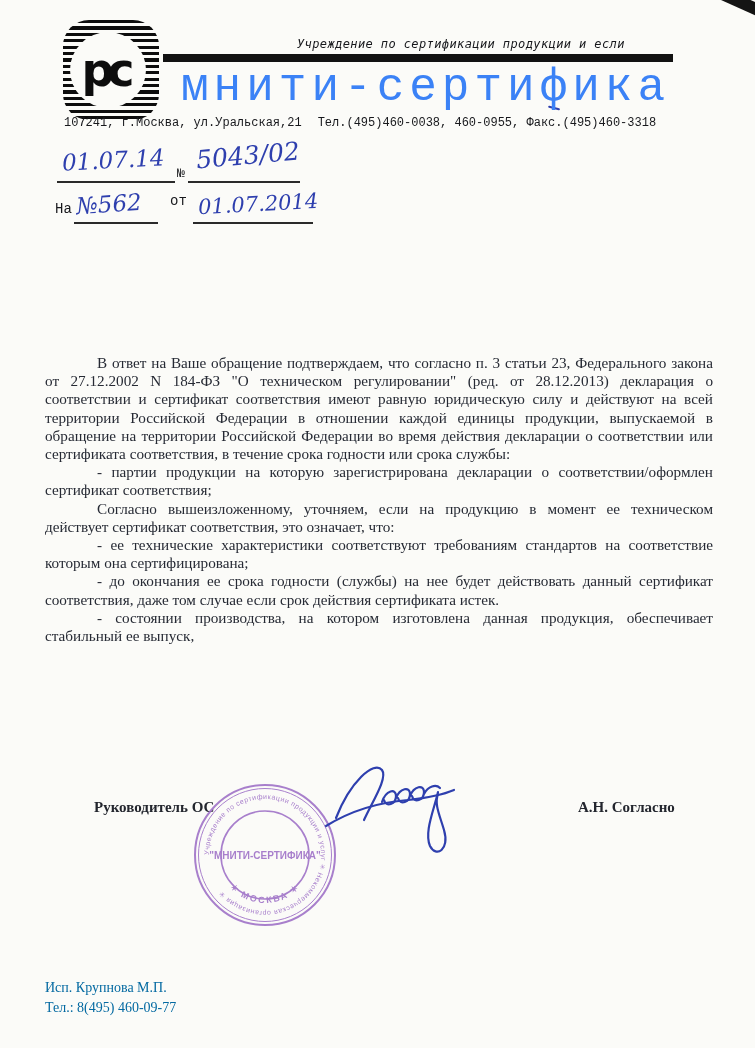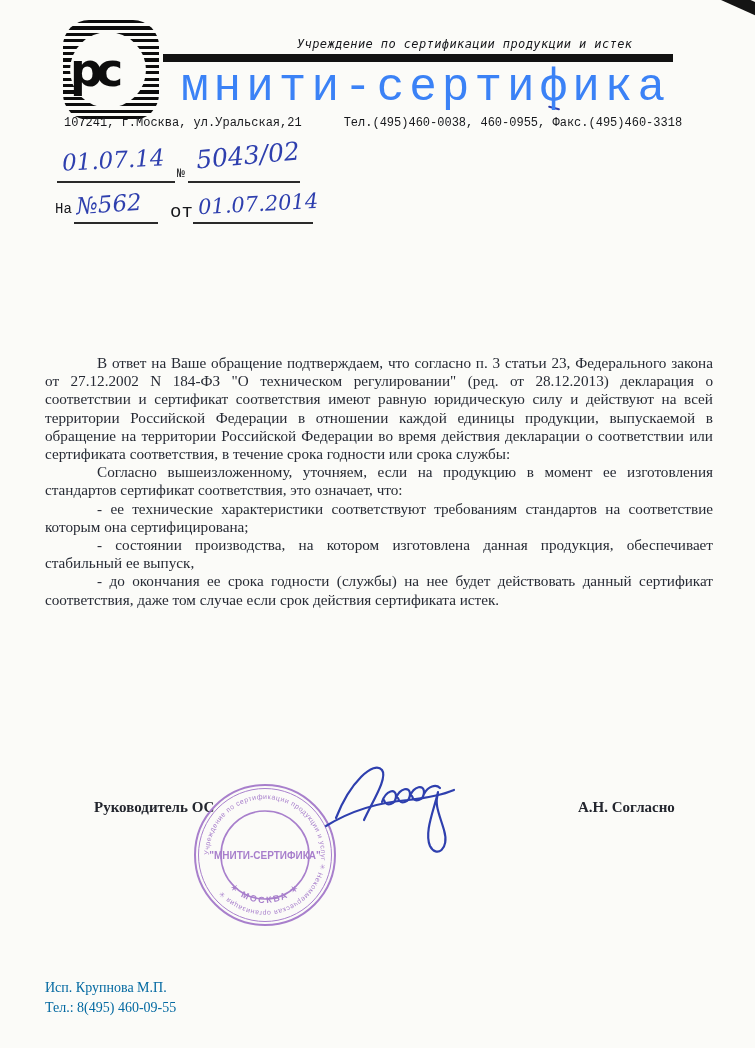--- a/index.html
+++ b/index.html
@@ -13,42 +13,42 @@
     color:#23262e;
   }
   
   .logo{
     position:absolute;left:63px;top:20px;width:96px;height:100px;
     border-radius:26px;
     background:repeating-linear-gradient(to bottom,#0d0d0d 0 3.2px,#fbfbf8 3.2px 6.4px);
   }
   .logo-circle{
     position:absolute;left:7px;top:12px;width:76px;height:76px;border-radius:50%;
-    background:#fbfbf8;display:flex;align-items:center;justify-content:flex-start;
+    background:#fbfbf8;display:flex;align-items:center;justify-content:center;
   }
   .logo-letters{
     font-family:"DejaVu Sans", sans-serif;font-weight:bold;
     font-size:46px;letter-spacing:-7px;color:#0d0d0d;padding-right:7px;
   }
   .tagline{
     position:absolute;left:297px;top:37px;
     font-family:"DejaVu Sans Mono", monospace;font-style:italic;
     font-size:12px;letter-spacing:0.4px;color:#17181c;white-space:nowrap;
   }
   .head-bar{position:absolute;left:163px;top:54px;width:510px;height:8px;background:#121212;}
   .org-name{
     position:absolute;left:181px;top:62px;
     font-family:"Liberation Mono", monospace;
     font-size:46px;letter-spacing:5px;color:#3b82f6;white-space:nowrap;
   }
   .address-line{
     position:absolute;left:64px;top:116px;
     font-family:"Liberation Mono", monospace;font-size:12px;color:#17181c;white-space:nowrap;
   }
-  .address-line .phones{margin-left:42px;}
+  .address-line .phones{margin-left:16px;}
   
   .corner-mark{
     position:absolute;right:-6px;top:-5px;width:46px;height:12px;background:#141414;
     transform:rotate(24deg);
   }
   .pen-dot{
     position:absolute;left:548px;top:107px;width:12px;height:2.4px;border-radius:2px;
     transform:rotate(14deg);
   }
   
@@ -84,47 +84,48 @@
 <div class="page">
 
   <div class="corner-mark"></div>
   <div class="pen-dot" style="background:#2e3fae;"></div>
 
   <div class="logo">
     <div class="logo-circle">
       <span class="logo-letters">рс</span>
     </div>
   </div>
-  <div class="tagline">Учреждение по сертификации продукции и истек</div>
+  <div class="tagline">Учреждение по сертификации продукции и если</div>
   <div class="head-bar"></div>
   <div class="org-name">мнити-сертифика</div>
   <div class="address-line">
     <span>107241, г.Москва, ул.Уральская,21</span><span class="phones">Тел.(495)460-0038, 460-0955, Факс.(495)460-3318</span>
   </div>
 
   <div class="hw" style="left:62px;top:147px;font-size:23px;color:#2e3fae;transform:rotate(-3deg);">01.07.14</div>
   <div class="rule" style="left:57px;top:181px;width:118px;"></div>
   <div class="form-label" style="left:177px;top:166px;font-size:13px;">№</div>
   <div class="hw" style="left:196px;top:141px;font-size:25px;color:#2e3fae;transform:rotate(-5deg);">5043/02</div>
   <div class="rule" style="left:188px;top:181px;width:112px;"></div>
 
   <div class="form-label" style="left:55px;top:201px;font-size:14px;text-align:center;">На</div>
   <div class="hw" style="left:76px;top:191px;font-size:23px;color:#2e3fae;transform:rotate(-4deg);">№562</div>
   <div class="rule" style="left:74px;top:222px;width:84px;"></div>
-  <div class="form-label" style="left:170px;top:201px;font-size:19px;">от</div>
+  <div class="form-label" style="left:170px;top:193px;font-size:14px;">от</div>
   <div class="rule" style="left:193px;top:222px;width:120px;"></div>
   <div class="hw" style="left:198px;top:192px;font-size:21px;color:#2e3fae;transform:rotate(-3deg);">01.07.2014</div>
 
 
   <div class="body-text">
     <p>В ответ на Ваше обращение подтверждаем, что согласно п. 3 статьи 23, Федерального закона от 27.12.2002 N 184-ФЗ "О техническом регулировании" (ред. от 28.12.2013) декларация о соответствии и сертификат соответствия имеют равную юридическую силу и действуют на всей территории Российской Федерации в отношении каждой единицы продукции, выпускаемой в обращение на территории Российской Федерации во время действия декларации о соответствии или сертификата соответствия, в течение срока годности или срока службы:</p>
-    <p>Согласно вышеизложенному, уточняем, если на продукцию в момент ее изготовления стандартов сертификат соответствия, это означает, что:</p>
+    <p>- партии продукции на которую зарегистрирована декларации о соответствии/оформлен сертификат соответствия;</p>
+    <p>Согласно вышеизложенному, уточняем, если на продукцию в момент ее техническом действует сертификат соответствия, это означает, что:</p>
     <p>- ее технические характеристики соответствуют требованиям стандартов на соответствие которым она сертифицирована;</p>
+    <p>- до окончания ее срока годности (службы) на нее будет действовать данный сертификат соответствия, даже том случае если срок действия сертификата истек.</p>
     <p>- состоянии производства, на котором изготовлена данная продукция, обеспечивает стабильный ее выпуск,</p>
-    <p>- до окончания ее срока годности (службы) на нее будет действовать данный сертификат соответствия, даже том случае если срок действия сертификата истек.</p>
   </div>
 
   <div class="position-title">Руководитель ОС</div>
   <div class="signer-name">А.Н. Согласно</div>
 
   <svg class="stamp" viewBox="0 0 146 146">
     <defs>
       <path id="ringPath" d="M 17,73 A 56,56 0 1 1 129,73 A 56,56 0 1 1 17,73"></path>
       <path id="bottomPath" d="M 25,73 A 48,48 0 0 0 121,73"></path>
     </defs>
@@ -144,16 +145,16 @@
     <g fill="none" stroke="#2e3fae" stroke-width="2.2" stroke-linecap="round">
       <path d="M14,66 C28,30 52,8 60,18 C66,26 50,50 42,68"></path>
       <path d="M4,74 C30,58 60,50 86,48 C104,46 118,44 132,38"></path>
       <path d="M60,50 C64,38 74,36 74,44 C74,52 64,56 62,48 M74,46 C78,36 88,34 88,42 C88,50 78,54 76,46 M88,44 C92,34 102,32 102,40 C102,48 92,52 90,44 M102,42 C106,34 114,32 118,36"></path>
       <path d="M116,40 C112,58 102,80 108,94 C114,106 128,98 122,78 C118,64 112,52 116,42"></path>
     </g>
   </svg>
 
   <div class="footer">
     <div>Исп. Крупнова М.П.</div>
-    <div>Тел.: 8(495) 460-09-55</div>
+    <div>Тел.: 8(495) 460-09-77</div>
   </div>
 
 </div>
 
 </body></html>

